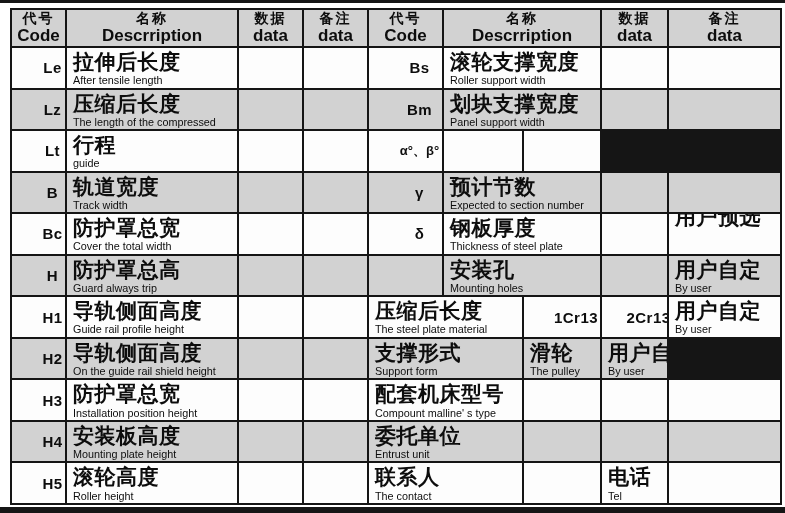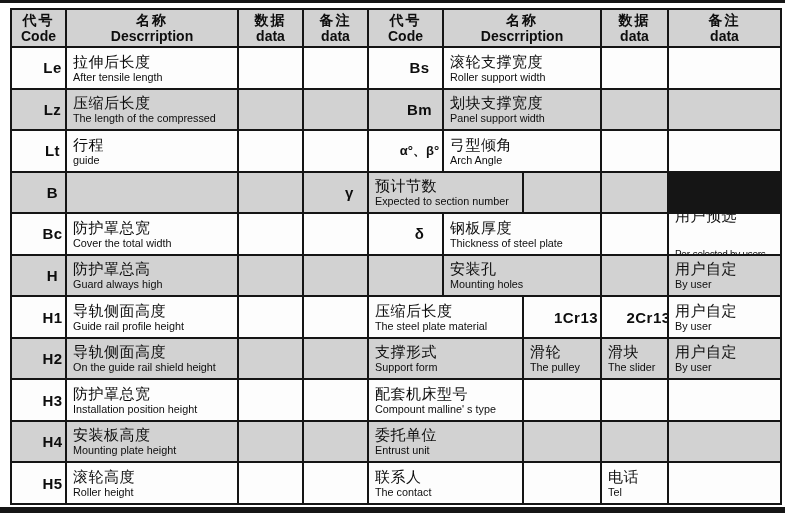--- a/index.html
+++ b/index.html
@@ -25,27 +25,27 @@
   }
   .tr.hdr{flex:0 0 36px;}
   .cell{
     background:#fdfdfd;display:flex;flex-direction:column;
     justify-content:center;align-items:flex-start;
     padding:1px 6px;overflow:hidden;box-sizing:border-box;
   }
   .gray .cell{background:#d2d2d2;}
   .cell.center{align-items:center;text-align:center;padding:1px 2px;}
   .span2{grid-column:span 2;}
-  .zh{font-size:15px;font-weight:normal;line-height:1.2;letter-spacing:.5px;white-space:nowrap;}
+  .zh{font-size:21px;font-weight:bold;line-height:1.2;letter-spacing:.5px;white-space:nowrap;}
   .en{font-size:10.8px;line-height:1.15;white-space:nowrap;}
   .en.cond{font-size:10px;letter-spacing:-0.3px;margin-top:24px;}
   .code{font-size:15px;font-weight:bold;letter-spacing:.5px;margin-left:28px;}
   .code.small{font-size:13px;letter-spacing:0;}
   .hzh{font-size:14px;font-weight:bold;letter-spacing:2px;line-height:1.25;white-space:nowrap;}
-  .hen{font-size:14px;font-weight:bold;line-height:1.1;white-space:nowrap;}
+  .hen{font-size:17px;font-weight:bold;line-height:1.1;white-space:nowrap;}
 </style>
 </head>
 <body>
 
 <div id="frame-top" class="frame-line"></div>
 <div id="frame-bottom" class="frame-line"></div>
 
 <div class="tbl">
 
   <div class="tr hdr gray">
@@ -131,32 +131,32 @@
       </div>
     <div class="cell">
       <span class="zh">行程</span>
       <span class="en">guide</span>
     </div>
     <div class="cell"></div>
     <div class="cell"></div>
     <div class="cell center">
         <span class="code small">α°、β°</span>
       </div>
-    <div class="cell span2">
-      <span class="zh">弓型倾角</span>
-      <span class="en">Arch Angle</span>
-    </div>
     <div class="cell"></div>
     <div class="cell"></div>
   </div>
 
   <div class="tr gray">
     <div class="cell center">
         <span class="code">B</span>
       </div>
+    <div class="cell">
+      <span class="zh">轨道宽度</span>
+      <span class="en">Track width</span>
+    </div>
     <div class="cell"></div>
     <div class="cell"></div>
     <div class="cell center">
         <span class="code">γ</span>
       </div>
     <div class="cell span2">
       <span class="zh">预计节数</span>
       <span class="en">Expected to section number</span>
     </div>
     <div class="cell"></div>
@@ -186,21 +186,21 @@
       <span class="en cond">Per-selected by users</span>
     </div>
   </div>
 
   <div class="tr gray">
     <div class="cell center">
         <span class="code">H</span>
       </div>
     <div class="cell">
       <span class="zh">防护罩总高</span>
-      <span class="en">Guard always high</span>
+      <span class="en">Guard always trip</span>
     </div>
     <div class="cell"></div>
     <div class="cell"></div>
     <div class="cell center">
         <span class="code"></span>
       </div>
     <div class="cell span2">
       <span class="zh">安装孔</span>
       <span class="en">Mounting holes</span>
     </div>
@@ -249,24 +249,20 @@
     <div class="cell"></div>
     <div class="cell span2">
       <span class="zh">支撑形式</span>
       <span class="en">Support form</span>
     </div>
     <div class="cell">
       <span class="zh">滑轮</span>
       <span class="en">The pulley</span>
     </div>
     <div class="cell">
-      <span class="zh">滑块</span>
-      <span class="en">The slider</span>
-    </div>
-    <div class="cell">
       <span class="zh">用户自定</span>
       <span class="en">By user</span>
     </div>
   </div>
 
   <div class="tr">
     <div class="cell center">
         <span class="code">H3</span>
       </div>
     <div class="cell">

